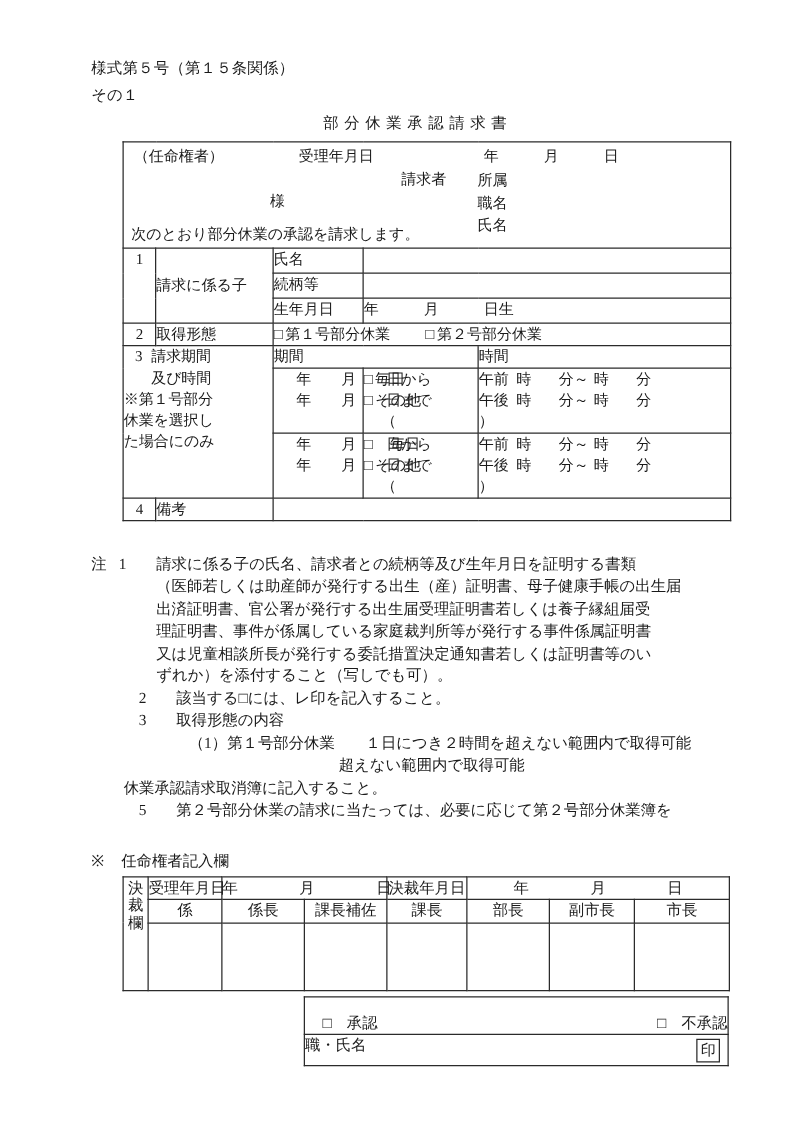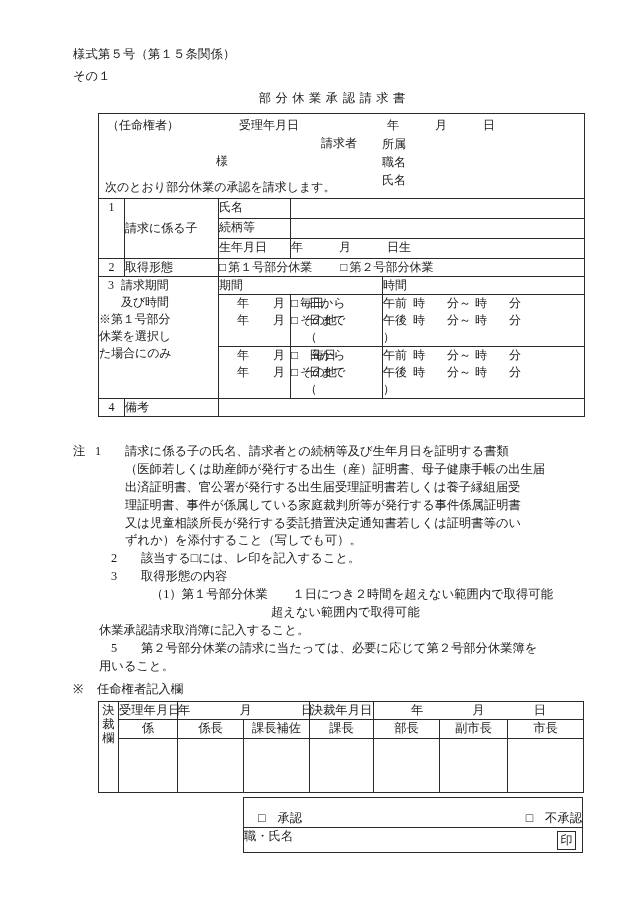--- a/index.html
+++ b/index.html
@@ -324,21 +324,20 @@
 
     <div class="nrow ind-2"><span class="n-num">2</span><span>該当する□には、レ印を記入すること。</span></div>
 
     <div class="nrow ind-2"><span class="n-num">3</span><span>取得形態の内容</span></div>
     <div class="nrow ind-3">（1）第１号部分休業　　１日につき２時間を超えない範囲内で取得可能</div>
     <div class="nrow ind-4">超えない範囲内で取得可能</div>
 
     <div class="nrow ind-5">休業承認請求取消簿に記入すること。</div>
 
     <div class="nrow ind-2"><span class="n-num">5</span><span>第２号部分休業の請求に当たっては、必要に応じて第２号部分休業簿を</span></div>
-    <div class="nrow ind-5">用いること。</div>
   </div>
 
   <div id="ninmei-label">
     <span class="mk">※</span><span>任命権者記入欄</span>
   </div>
 
   <table class="grid" id="kessai-table">
     <colgroup>
       <col style="width:20px">
       <col style="width:59px">

